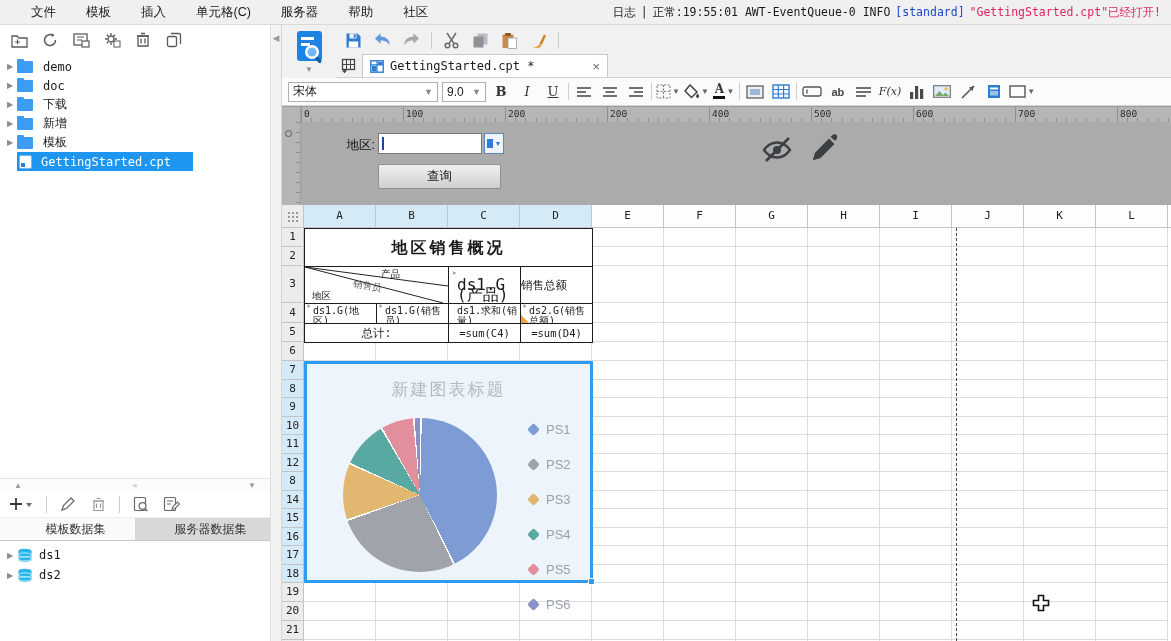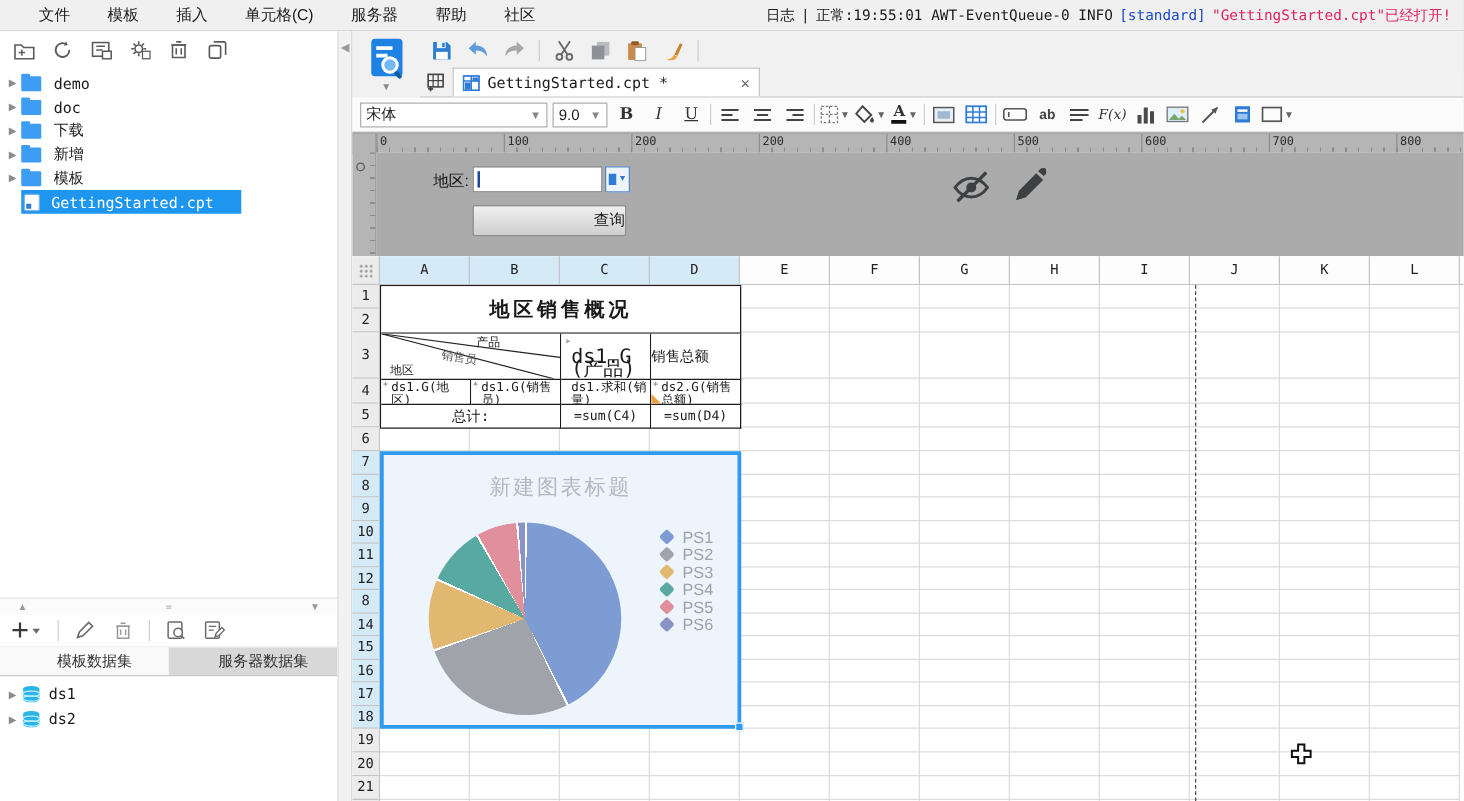--- a/index.html
+++ b/index.html
@@ -96,21 +96,21 @@
       background:repeating-linear-gradient(180deg,#8e8e8e 0 1px,transparent 1px 10px); }
   .origin-o { position:absolute; left:3px; top:8px; width:7px; height:7px; border:1px solid #5a5a5a; border-radius:50%; }
   #param-pane { flex:1; background:#ababab; position:relative; }
   .param-label { position:absolute; left:30px; top:15px; width:44px; text-align:right; font-size:12.5px; color:#111; }
   .param-input { position:absolute; left:77px; top:11px; width:104px; height:21px; background:#fff; border:1px solid #7a7a7a; }
   .param-input .caret { position:absolute; left:3px; top:3px; width:2px; height:13px; background:#1a47a0; }
   .param-combo { position:absolute; left:183px; top:11px; width:20px; height:21px; background:#eef4fb; border:1px solid #5b87c5;
                  display:flex; align-items:center; justify-content:center; }
   .param-combo .box { width:6px; height:9px; background:#2e7cd6; margin-right:2px;}
   .param-combo .dn { color:#2e7cd6; font-size:7px; }
-  .query-btn { position:absolute; left:77px; top:42px; width:123px; height:25px; text-align:right; line-height:23px;
+  .query-btn { position:absolute; left:77px; top:42px; width:123px; height:25px; text-align:center; line-height:23px;
                background:linear-gradient(#f0f0f0,#cfcfcf); border:1px solid #8f8f8f; border-radius:2px; font-size:12.5px; }
   .eye-ic { position:absolute; left:460px; top:12px; width:32px; height:30px; }
   .pencil-ic { position:absolute; left:508px; top:10px; width:28px; height:32px; }
 
   
   #sheet { position:relative; height:436px; background:#fff; }
   .col-row { height:23px; display:flex; }
   .sel-all { width:22px; height:23px; background:#ececec; border-right:1px solid #c4c4c4; border-bottom:1px solid #c4c4c4;
              display:flex; align-items:center; justify-content:center; }
   .sel-all .dots { width:11px; height:11px; background:radial-gradient(#9a9a9a 1px, transparent 1.2px); background-size:4px 4px; }
@@ -146,21 +146,21 @@
   .exp-mark { position:absolute; left:1px; top:1px; font-size:8px; color:#6b7b8c; line-height:7px;}
   .arrow-mark { position:absolute; left:3px; top:3px; color:#8a9aa8; font-size:8px; line-height:7px;}
   .warn-tri { position:absolute; left:0; bottom:0; width:0; height:0; border-left:8px solid #f0a140; border-top:8px solid transparent; }
   .diag-lbl { position:absolute; font-size:9.5px; color:#222; }
 
   
   #chart-box { position:absolute; left:0; top:133px; width:289px; height:222px; background:#edf4fb;
                border:3px solid #2e9bf0; }
   #chart-title { position:absolute; left:0; top:14px; width:100%; text-align:center; font-size:17px; letter-spacing:2px; }
   #pie { position:absolute; left:36px; top:54px; width:154px; height:154px; border-radius:50%; }
-  #chart-legend { position:absolute; left:222px; top:58px; display:flex; flex-direction:column; gap:0; }
+  #chart-legend { position:absolute; left:222px; top:58px; display:flex; flex-direction:column; gap:21px; }
   .leg-item { display:flex; align-items:center; gap:8px; height:14px;}
   .leg-marker { width:9px; height:9px; transform:rotate(45deg); border-radius:2px; flex:none;}
   .leg-label { color:#9aa2ad; font-size:13px; }
   .rs-handle { position:absolute; right:-5px; bottom:-5px; width:7px; height:7px; background:#2e9bf0; border:1px solid #fff; }
 
   #page-break { position:absolute; left:652px; top:0; height:413px; width:0; border-left:1px dashed #4a4a4a; }
 
   
   #cursor { position:absolute; left:728px; top:366px; width:18px; height:18px; }
 

